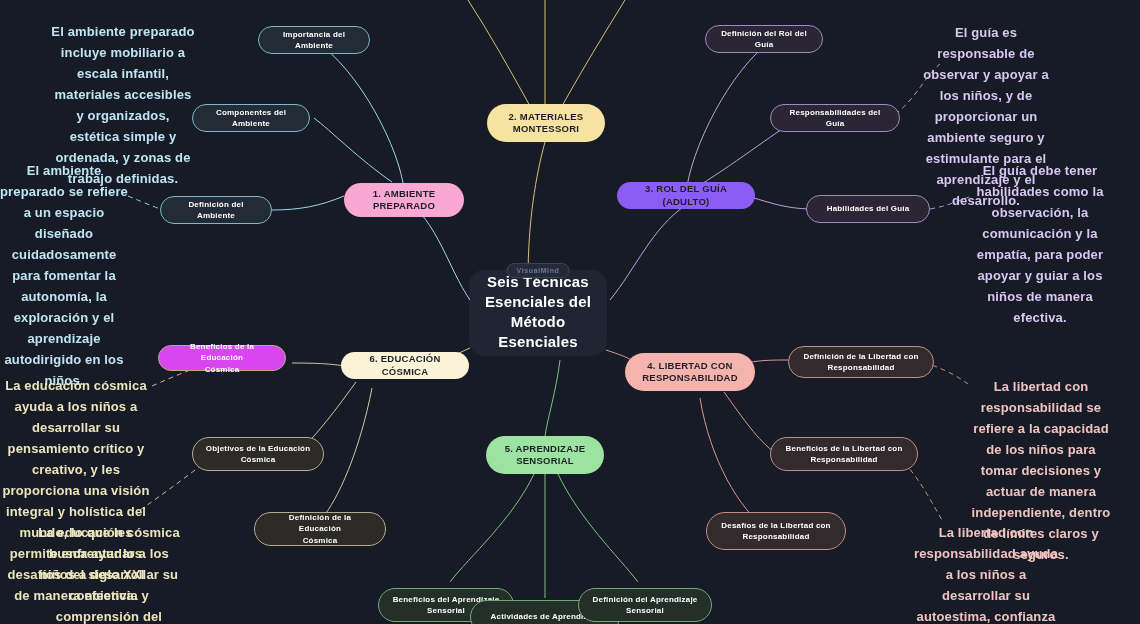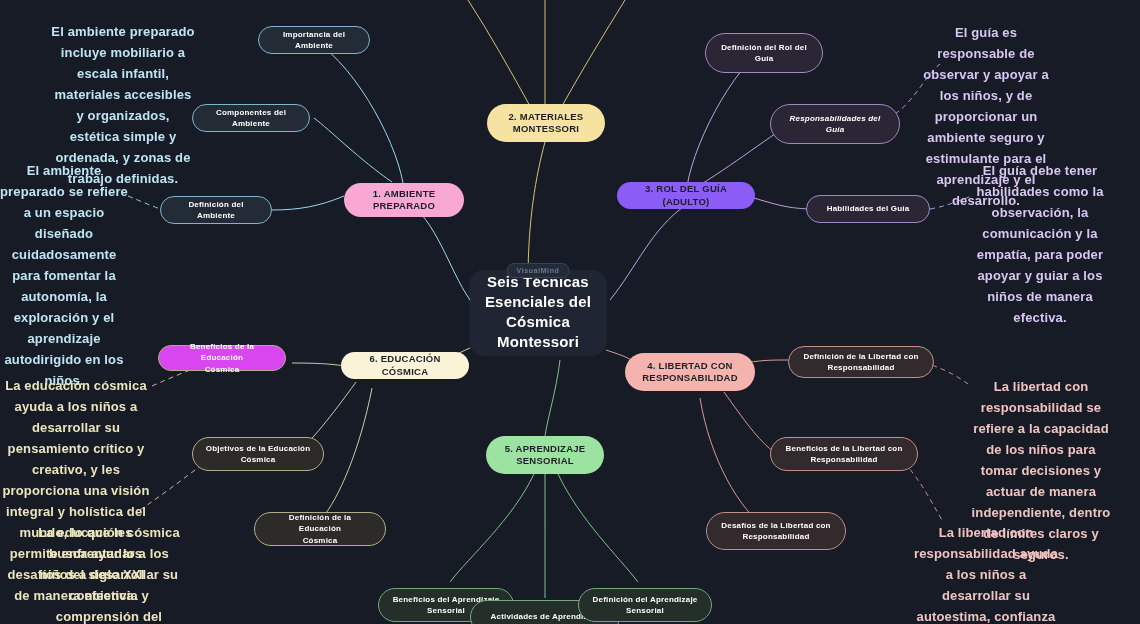--- a/index.html
+++ b/index.html
@@ -147,21 +147,21 @@
       <path d="M356,382 C330,418 312,440 298,452"></path>
       <path d="M372,388 C360,450 338,500 322,518"></path>
     </g>
     <g stroke="#cfc9a8" fill="none" stroke-width=".9" stroke-dasharray="5 4">
       <path d="M152,386 C170,378 185,372 200,366"></path>
       <path d="M140,510 C172,488 192,472 206,462"></path>
     </g>
   </svg>
 
   <div class="center-node" style="left:470px;top:271px;width:136px;height:84px;">
-    <span>Seis Técnicas Esenciales del Cósmica Montessori</span>
+    <span>Seis Técnicas Esenciales del Método Esenciales</span>
   </div>
   <div class="center-badge" style="left:538px;top:263px;">
     <span>VisualMind</span>
   </div>
 
   <div class="branch" style="left:344px;top:183px;width:120px;height:34px;background:#f9a8d4;">
     <span>1. AMBIENTE PREPARADO</span>
   </div>
   <div class="sub" style="left:258px;top:26px;width:112px;height:28px;background:#232b36;border-color:#7fb7cc;">
     <span>Importancia del Ambiente</span>
@@ -180,24 +180,24 @@
   </div>
 
   <div class="branch" style="left:487px;top:104px;width:118px;height:38px;background:#f7e3a1;">
     <span>2. MATERIALES
 MONTESSORI</span>
   </div>
 
   <div class="branch" style="left:617px;top:182px;width:138px;height:27px;background:#8b5cf6;">
     <span>3. ROL DEL GUÍA (ADULTO)</span>
   </div>
-  <div class="sub" style="left:705px;top:25px;width:118px;height:40px;background:#2a2635;border-color:#a089c2;margin-top:8px;">
+  <div class="sub" style="left:705px;top:25px;width:118px;height:28px;background:#2a2635;border-color:#a089c2;">
     <span>Definición del Rol del Guía</span>
   </div>
-  <div class="sub" style="left:770px;top:104px;width:130px;height:40px;background:#2a2635;border-color:#a089c2;font-style:italic;">
+  <div class="sub" style="left:770px;top:104px;width:130px;height:28px;background:#2a2635;border-color:#a089c2;">
     <span>Responsabilidades del Guía</span>
   </div>
   <div class="sub" style="left:806px;top:195px;width:124px;height:28px;background:#2a2635;border-color:#a089c2;">
     <span>Habilidades del Guía</span>
   </div>
   <div class="leaf" style="left:916px;top:22px;width:140px;color:#d9c6f2;">
     <span>El guía es responsable de observar y apoyar a los niños, y de proporcionar un ambiente seguro y estimulante para el aprendizaje y el desarrollo.</span>
   </div>
   <div class="leaf" style="left:968px;top:160px;width:144px;color:#d9c6f2;text-align:center;">
     <span>El guía debe tener habilidades como la observación, la comunicación y la empatía, para poder apoyar y guiar a los niños de manera efectiva.</span>

